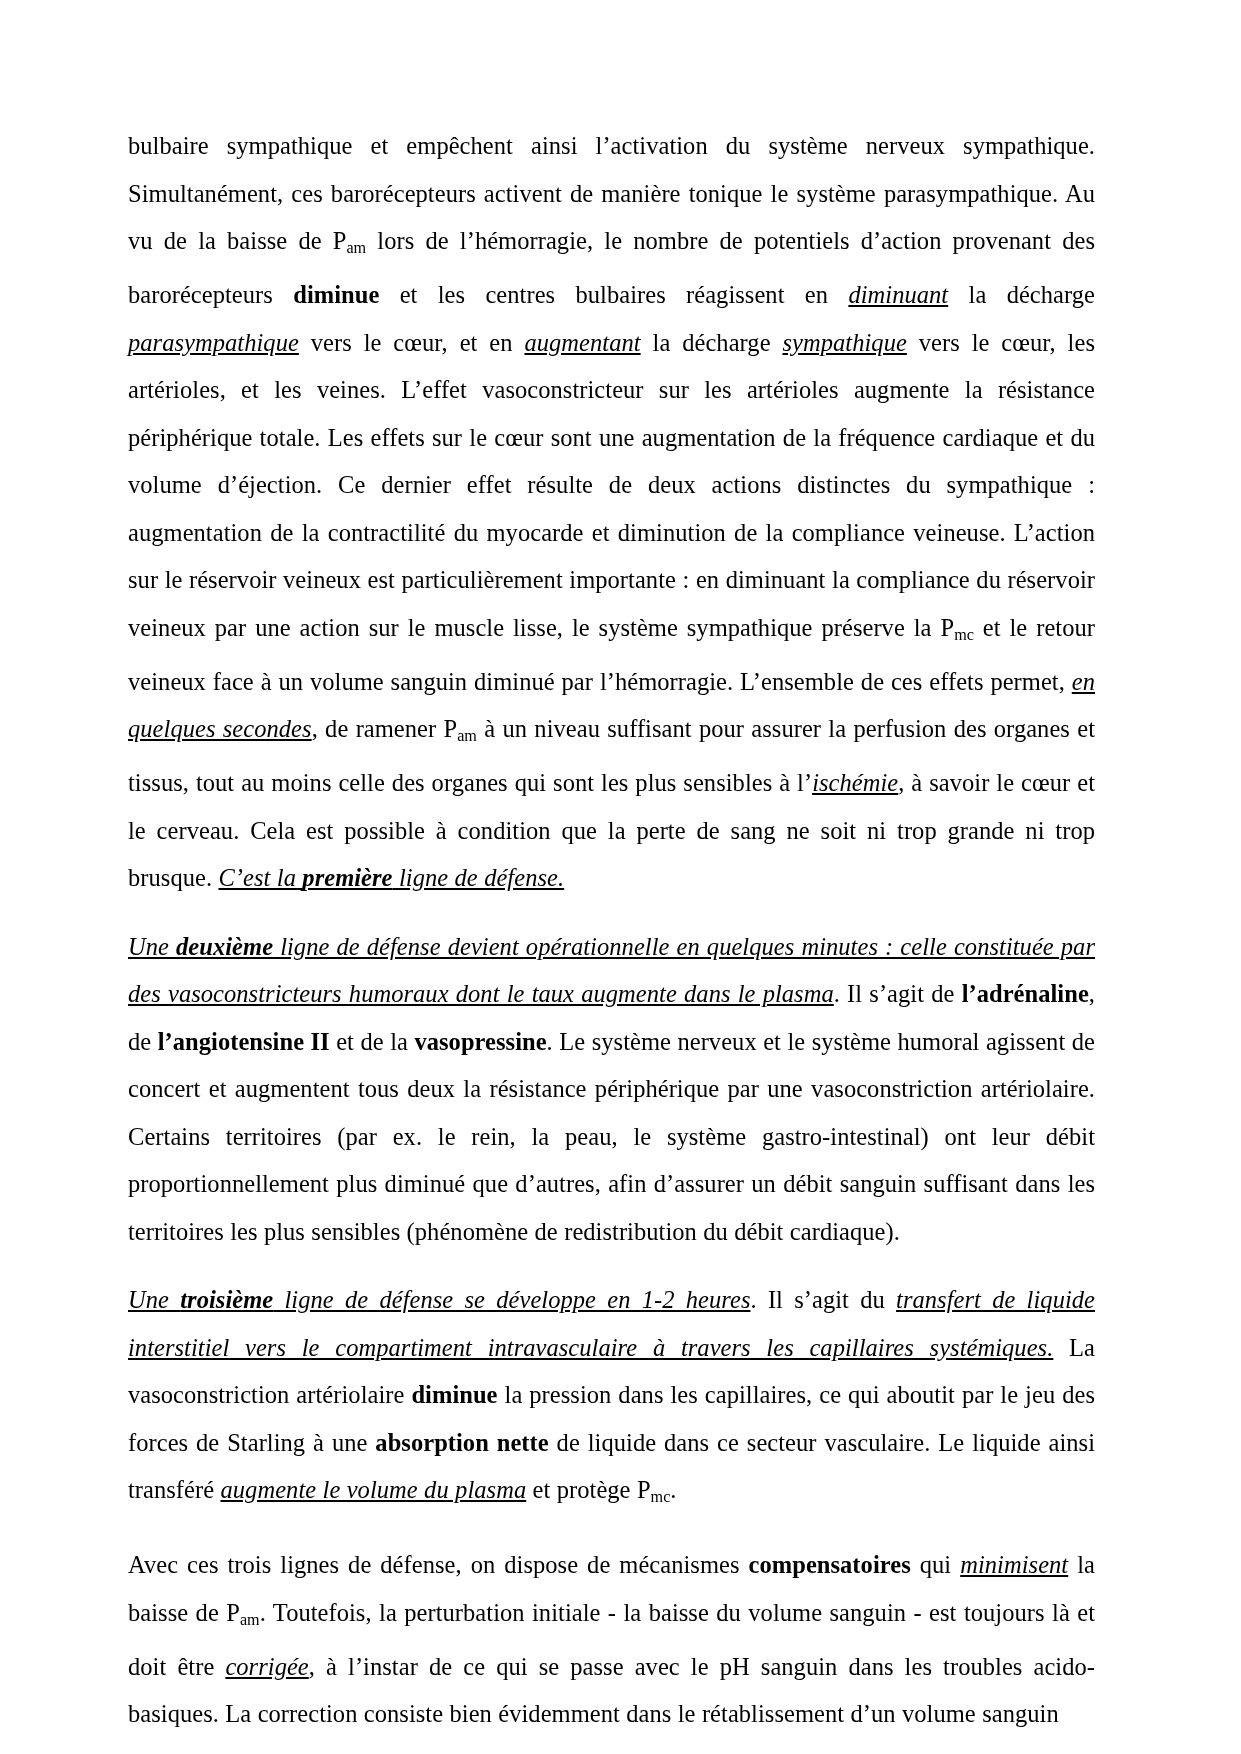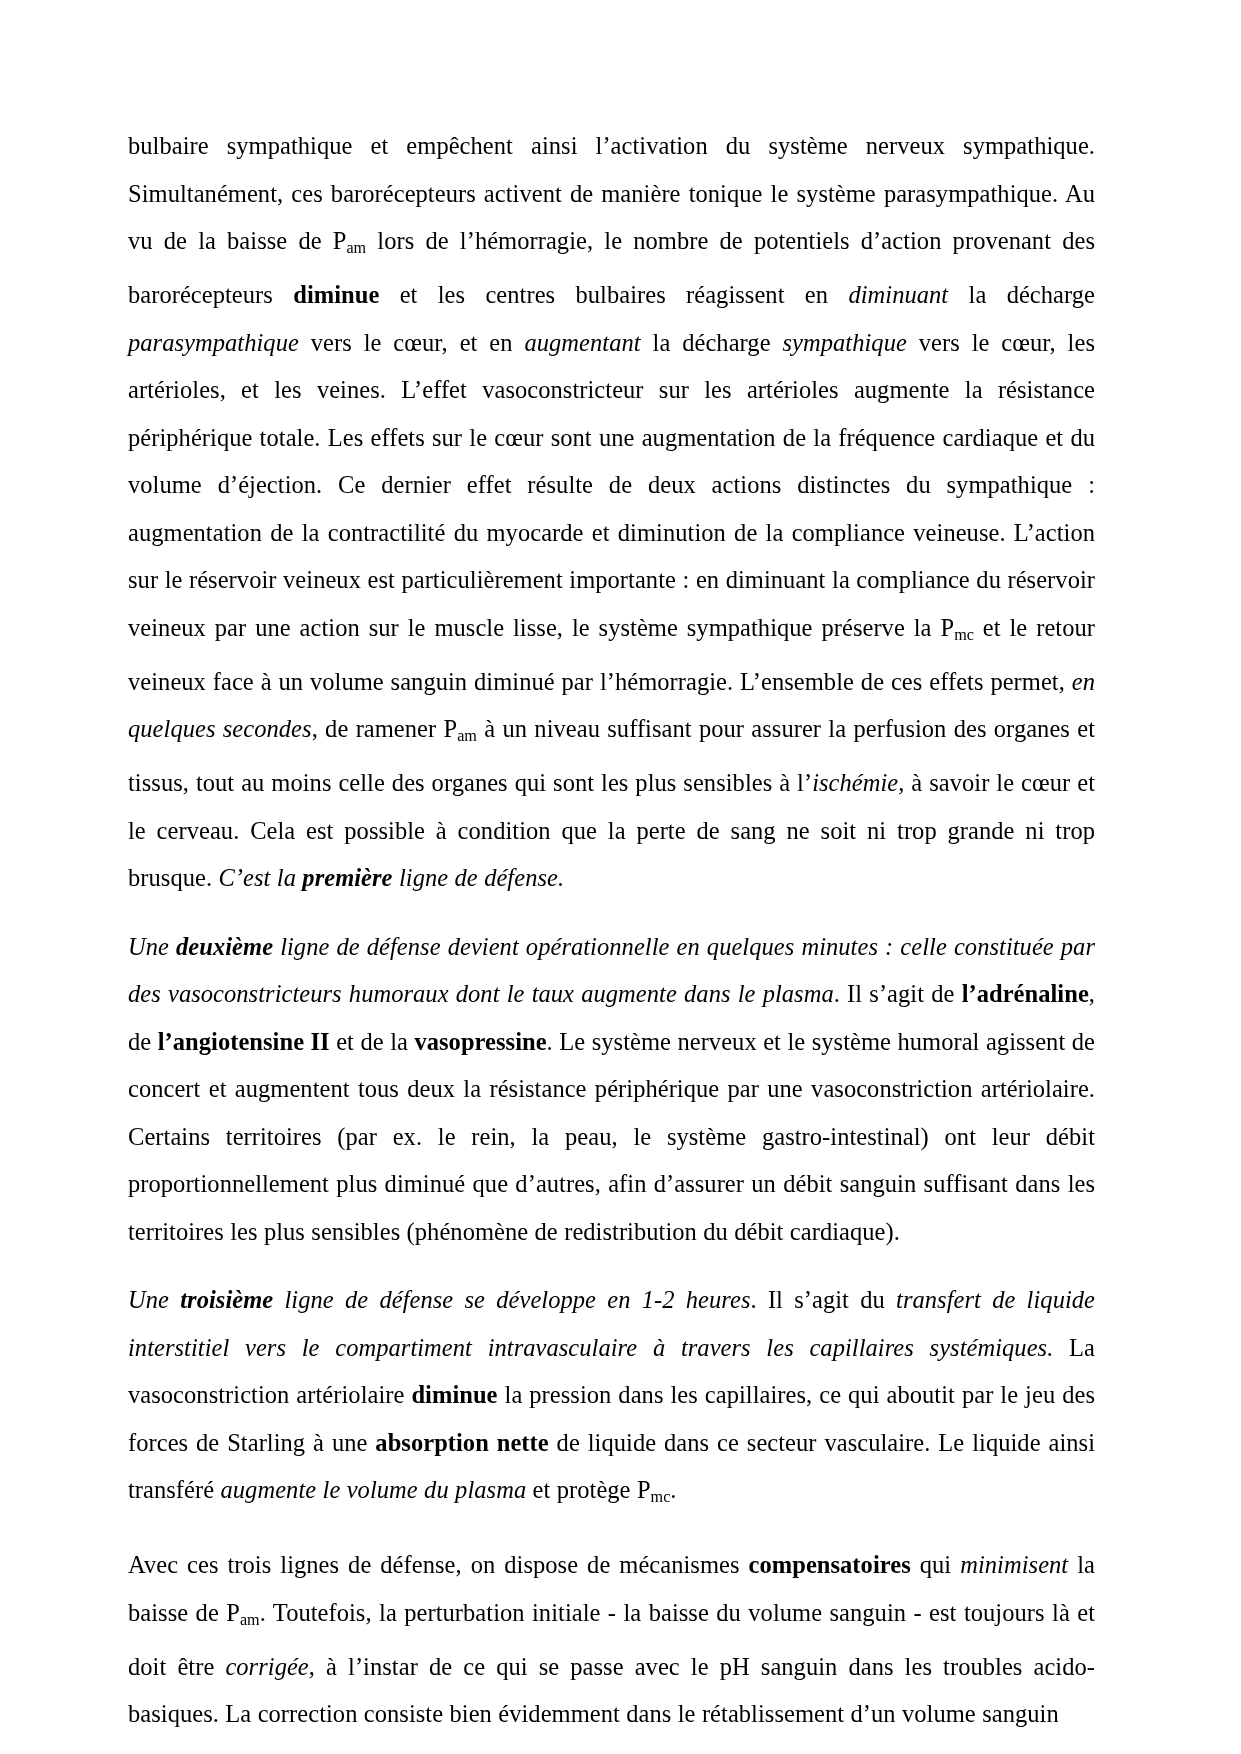--- a/index.html
+++ b/index.html
@@ -32,21 +32,21 @@
     font-size: 24.5px;
     line-height: 47.5px;
     letter-spacing: 0.05px;
     word-spacing: 0.2px;
     hyphens: none;
   }
   p.para + p.para {
     margin-top: 21px;
   }
   b, strong { font-weight: bold; }
-  i, em { font-style: italic; }
+  i, em { font-style: italic; text-decoration: underline; }
   .sub {
     font-size: 0.66em;
     vertical-align: -0.22em;
     letter-spacing: 0;
   }
   
 </style>
 </head>
 <body>
 

